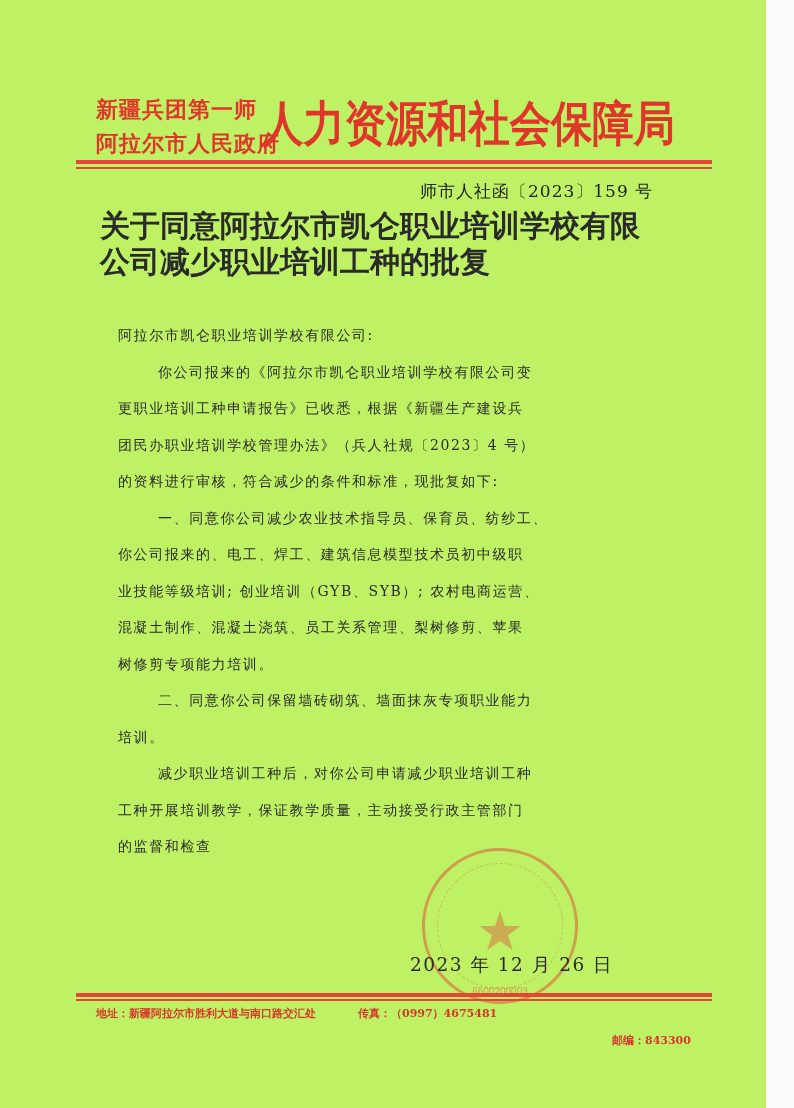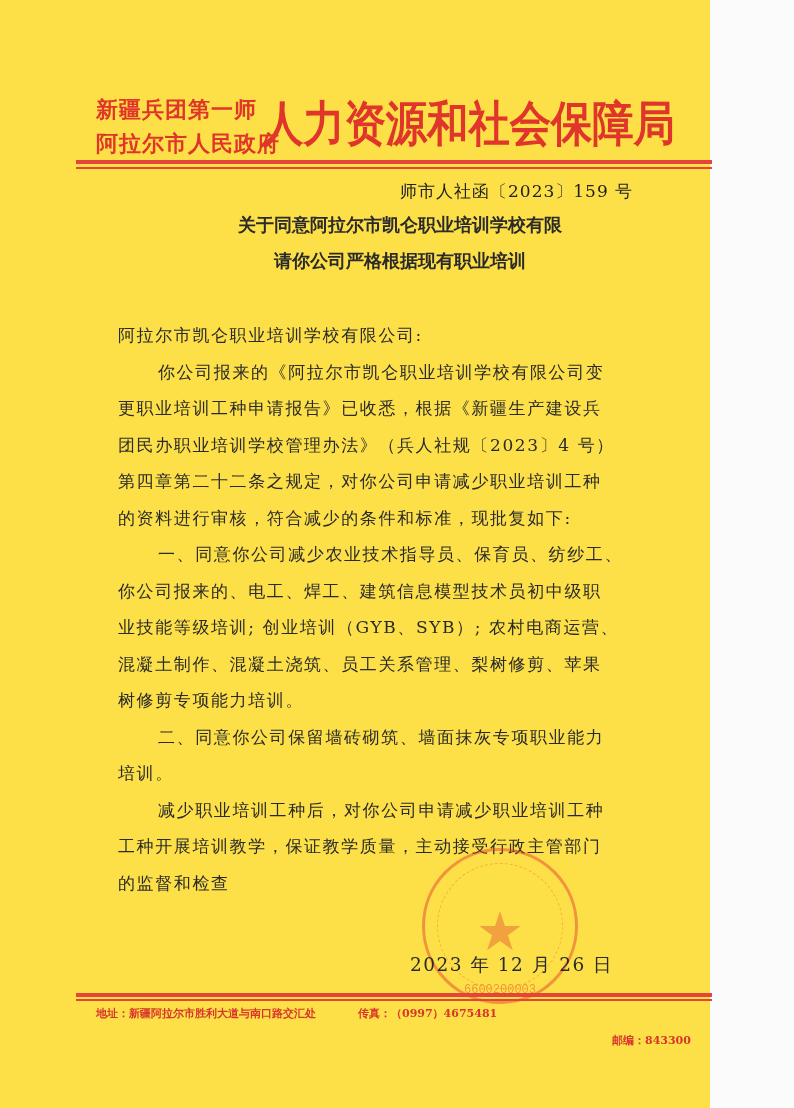--- a/index.html
+++ b/index.html
@@ -11,23 +11,23 @@
     width: 794px;
     height: 1108px;
     position: relative;
     overflow: hidden;
     font-family: "DejaVu Serif", "Liberation Serif", serif;
     color: #222;
   }
   .page {
     position: absolute;
     left: 0; top: 0;
-    width: 710px;
+    width: 766px;
     height: 1108px;
-    background: #fde047;
+    background: #bef264;
   }
   
   .lh-left {
     position: absolute;
     left: 96px;
     top: 92px;
     color: #e0352a;
     font-family: "DejaVu Serif", serif;
     font-weight: bold;
     font-size: 22px;
@@ -58,46 +58,45 @@
   }
   .rule-thin {
     position: absolute;
     left: 76px;
     width: 636px;
     height: 2px;
     background: #e5443a;
   }
   .doc-no {
     position: absolute;
-    left: 400px;
+    left: 420px;
     top: 180px;
     font-size: 17px;
     color: #222;
     white-space: nowrap;
     letter-spacing: 1px;
   }
   .title {
     position: absolute;
     left: 100px;
     width: 600px;
     top: 208px;
-    text-align: center;
-    font-family: Liberation Mono, monospace;
-    font-weight: bold;
-    font-size: 18px;
+    font-family: Liberation Serif, serif;
+    font-weight: bold;
+    font-size: 30px;
     line-height: 36px;
     color: #2a2a2a;
   }
   .title div { white-space: nowrap; }
   .body-text {
     position: absolute;
     left: 118px;
     top: 317px;
     width: 570px;
-    font-size: 17px;
+    font-size: 14px;
     line-height: 36.5px;
     color: #2a2a2a;
     letter-spacing: 1.6px;
   }
   .body-text .line { white-space: nowrap; height: 36.5px; }
   .indent { padding-left: 40px; }
   .signature {
     position: absolute;
     left: 300px;
     top: 920px;
@@ -143,22 +142,22 @@
     color: rgba(225, 60, 50, 0.45);
     font-size: 54px;
     line-height: 1;
   }
   .seal-code {
     position: absolute;
     left: 50%;
     bottom: 4px;
     transform: translateX(-50%);
     color: rgba(225, 60, 50, 0.55);
-    font-size: 12px;
-    font-family: Liberation Mono, monospace;
+    font-size: 10px;
+    font-family: Liberation Sans, sans-serif;
     white-space: nowrap;
   }
   .footer {
     position: absolute;
     left: 96px;
     top: 1006px;
     width: 610px;
     font-size: 11px;
     font-weight: bold;
     color: #d8362c;
@@ -180,29 +179,28 @@
   </div>
   <div class="lh-right">人力资源和社会保障局</div>
 
   <div class="rule-thick" style="top:160px;"></div>
   <div class="rule-thin" style="top:167px;"></div>
 
   <div class="doc-no">师市人社函〔2023〕159 号</div>
 
   <div class="title">
     <div>关于同意阿拉尔市凯仑职业培训学校有限</div>
-    <div>请你公司严格根据现有职业培训</div>
+    <div>公司减少职业培训工种的批复</div>
   </div>
 
   <div class="body-text">
     <div class="line">阿拉尔市凯仑职业培训学校有限公司:</div>
     <div class="line indent">你公司报来的《阿拉尔市凯仑职业培训学校有限公司变</div>
     <div class="line">更职业培训工种申请报告》已收悉，根据《新疆生产建设兵</div>
     <div class="line">团民办职业培训学校管理办法》（兵人社规〔2023〕4 号）</div>
-    <div class="line">第四章第二十二条之规定，对你公司申请减少职业培训工种</div>
     <div class="line">的资料进行审核，符合减少的条件和标准，现批复如下:</div>
     <div class="line indent">一、同意你公司减少农业技术指导员、保育员、纺纱工、</div>
     <div class="line">你公司报来的、电工、焊工、建筑信息模型技术员初中级职</div>
     <div class="line">业技能等级培训; 创业培训（GYB、SYB）; 农村电商运营、</div>
     <div class="line">混凝土制作、混凝土浇筑、员工关系管理、梨树修剪、苹果</div>
     <div class="line">树修剪专项能力培训。</div>
     <div class="line indent">二、同意你公司保留墙砖砌筑、墙面抹灰专项职业能力</div>
     <div class="line">培训。</div>
     <div class="line indent">减少职业培训工种后，对你公司申请减少职业培训工种</div>
     <div class="line">工种开展培训教学，保证教学质量，主动接受行政主管部门</div>

